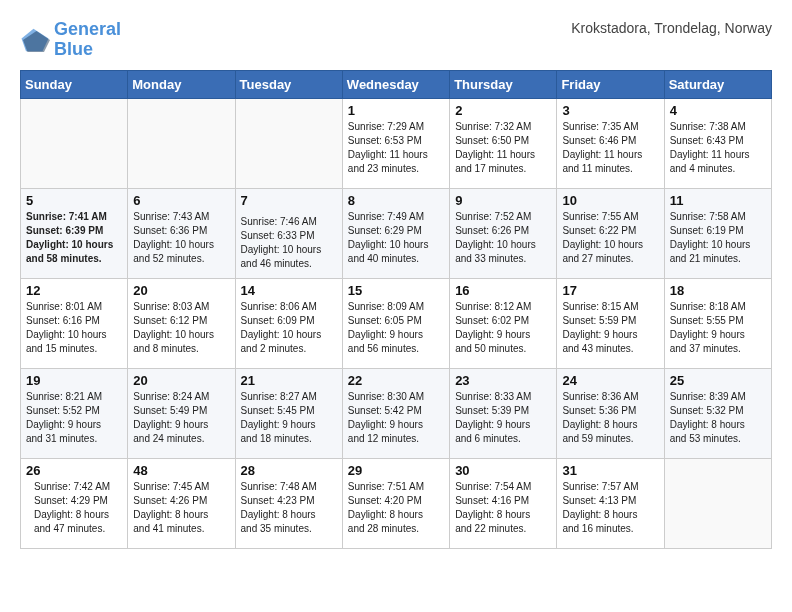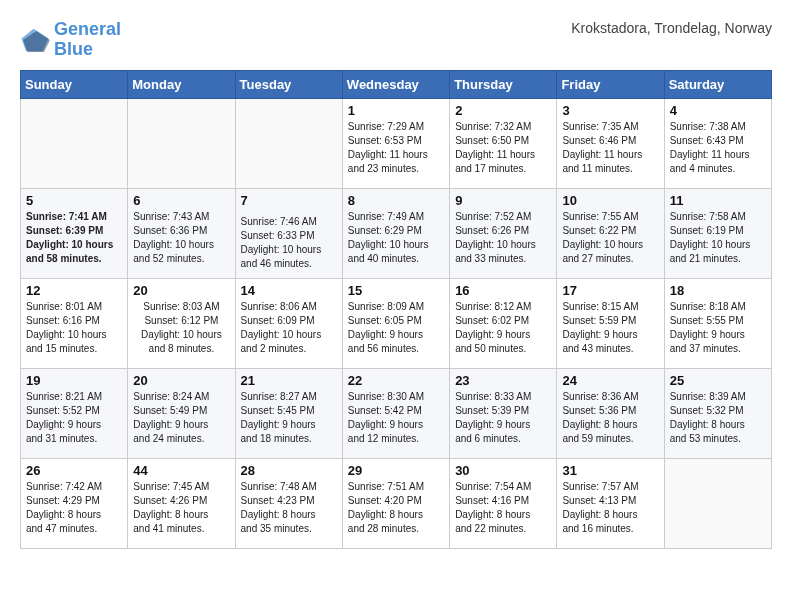--- a/index.html
+++ b/index.html
@@ -206,21 +206,21 @@
       <tr>
         <td>
           <div class="day-number">12</div>
           <div class="day-info" style="white-space: pre-line;">Sunrise: 8:01 AM
 Sunset: 6:16 PM
 Daylight: 10 hours
 and 15 minutes.</div>
         </td>
         <td>
           <div class="day-number">20</div>
-          <div class="day-info" style="white-space: pre-line; text-align: center;">Sunrise: 8:03 AM
+          <div class="day-info" style="white-space: pre-line;">Sunrise: 8:03 AM
 Sunset: 6:12 PM
 Daylight: 10 hours
 and 8 minutes.</div>
         </td>
         <td>
           <div class="day-number">14</div>
           <div class="day-info" style="white-space: pre-line;">Sunrise: 8:06 AM
 Sunset: 6:09 PM
 Daylight: 10 hours
 and 2 minutes.</div>
@@ -301,27 +301,27 @@
           <div class="day-number">25</div>
           <div class="day-info" style="white-space: pre-line;">Sunrise: 8:39 AM
 Sunset: 5:32 PM
 Daylight: 8 hours
 and 53 minutes.</div>
         </td>
       </tr>
       <tr>
         <td>
           <div class="day-number">26</div>
-          <div class="day-info" style="white-space: pre-line;">Sunrise: 7:42 AM
+          <div class="day-info" style="white-space: pre-line; margin-left: 8px;">Sunrise: 7:42 AM
 Sunset: 4:29 PM
 Daylight: 8 hours
 and 47 minutes.</div>
         </td>
         <td>
-          <div class="day-number">44</div>
+          <div class="day-number">48</div>
           <div class="day-info" style="white-space: pre-line;">Sunrise: 7:45 AM
 Sunset: 4:26 PM
 Daylight: 8 hours
 and 41 minutes.</div>
         </td>
         <td>
           <div class="day-number">28</div>
           <div class="day-info" style="white-space: pre-line;">Sunrise: 7:48 AM
 Sunset: 4:23 PM
 Daylight: 8 hours

